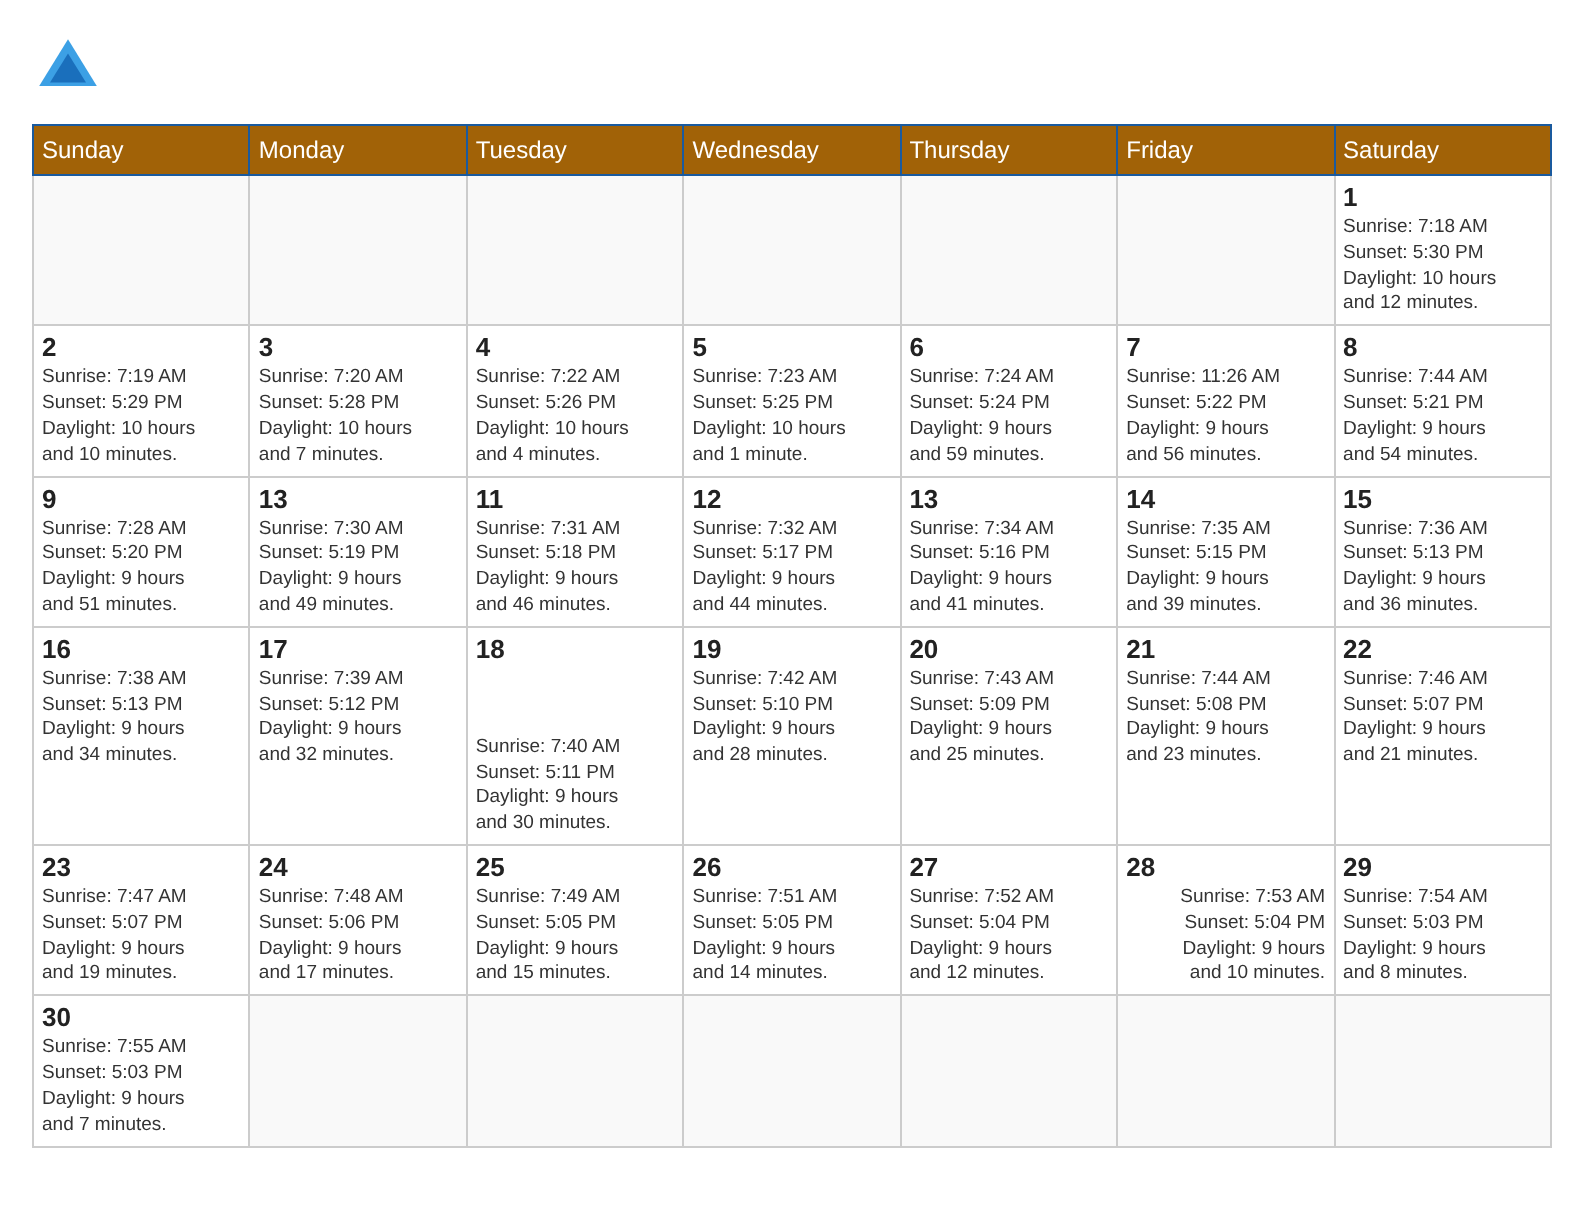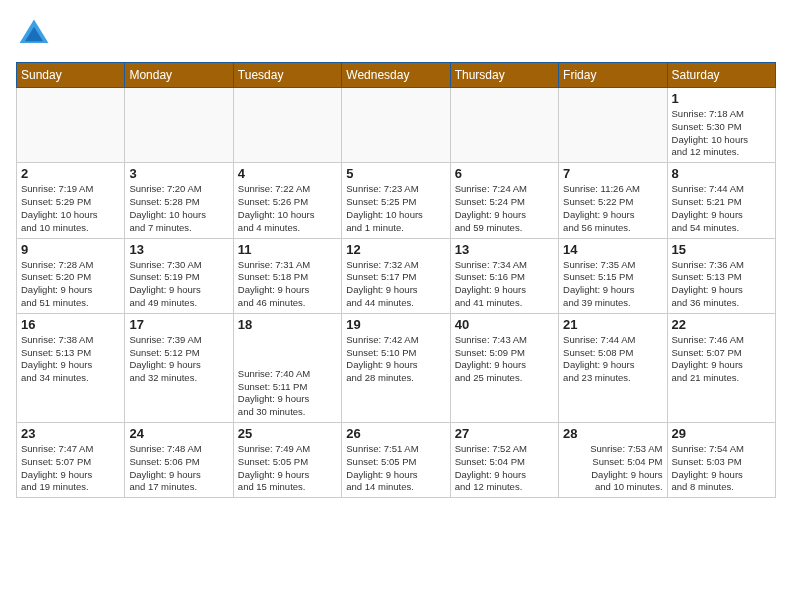--- a/index.html
+++ b/index.html
@@ -251,21 +251,21 @@
 and 30 minutes.</div>
         </td>
         <td>
           <span class="day-number">19</span>
           <div class="day-info" style="white-space: pre-line;">Sunrise: 7:42 AM
 Sunset: 5:10 PM
 Daylight: 9 hours
 and 28 minutes.</div>
         </td>
         <td>
-          <span class="day-number">40</span>
+          <span class="day-number">20</span>
           <div class="day-info" style="white-space: pre-line;">Sunrise: 7:43 AM
 Sunset: 5:09 PM
 Daylight: 9 hours
 and 25 minutes.</div>
         </td>
         <td>
           <span class="day-number">21</span>
           <div class="day-info" style="white-space: pre-line;">Sunrise: 7:44 AM
 Sunset: 5:08 PM
 Daylight: 9 hours
@@ -322,15 +322,30 @@
 Daylight: 9 hours
 and 10 minutes.</div>
         </td>
         <td>
           <span class="day-number">29</span>
           <div class="day-info" style="white-space: pre-line;">Sunrise: 7:54 AM
 Sunset: 5:03 PM
 Daylight: 9 hours
 and 8 minutes.</div>
         </td>
+      </tr>
+      <tr>
+        <td>
+          <span class="day-number">30</span>
+          <div class="day-info" style="white-space: pre-line;">Sunrise: 7:55 AM
+Sunset: 5:03 PM
+Daylight: 9 hours
+and 7 minutes.</div>
+        </td>
+        <td class="empty-cell"></td>
+        <td class="empty-cell"></td>
+        <td class="empty-cell"></td>
+        <td class="empty-cell"></td>
+        <td class="empty-cell"></td>
+        <td class="empty-cell"></td>
       </tr>
     </tbody>
 </table>
 
 </body></html>

